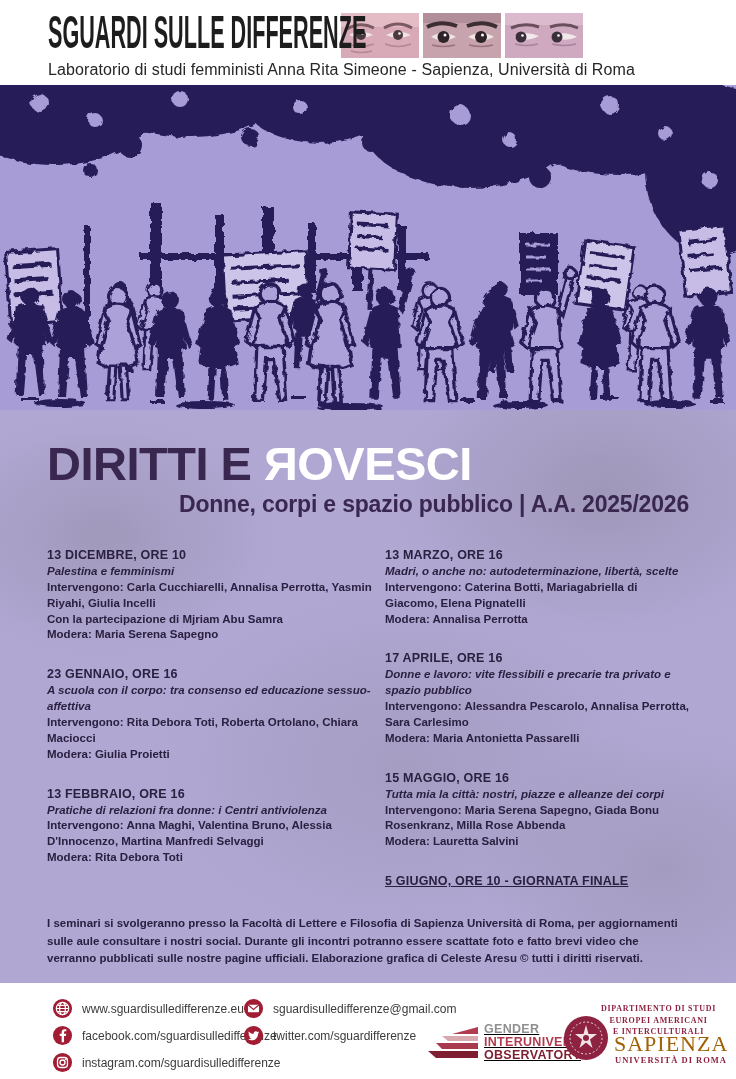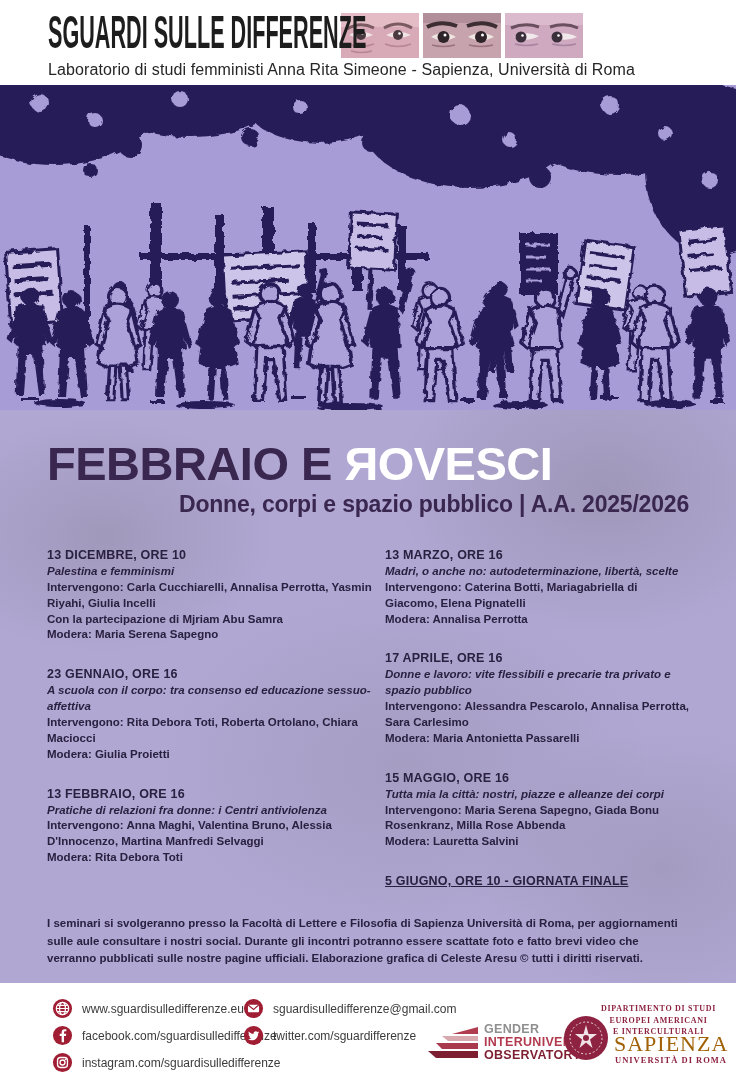--- a/index.html
+++ b/index.html
@@ -50,21 +50,21 @@
 
   
   .footer { position:relative; height:120px; background:#ffffff; }
   .link-row { position:absolute; display:flex; align-items:center; gap:9px; font-size:12px; color:#3b3b3b; }
   .link-icon { width:21px; height:21px; flex:0 0 auto; }
   .lr1 { left:52px; top:15px; }  .lr2 { left:52px; top:42px; }  .lr3 { left:52px; top:69px; }
   .lr4 { left:243px; top:15px; } .lr5 { left:243px; top:42px; }
 
   .gender-logo { position:absolute; left:428px; top:40px; display:flex; align-items:center; gap:6px; }
   .gender-mark { width:50px; height:32px; }
-  .gender-text { line-height:1.05; font-weight:bold; font-size:12.5px; letter-spacing:0.3px; }
+  .gender-text { line-height:1.05; font-weight:bold; font-size:12.5px; letter-spacing:0.3px;text-decoration:underline; }
   .g1 { color:#8f8f8f; } .g2 { color:#b23a4e; } .g3 { color:#7e1f31; }
 
   .sap-dept { position:absolute; left:601px; top:20px; font-family:"Liberation Serif", serif;
               font-size:8px; font-weight:bold; letter-spacing:0.7px; line-height:1.45;
               color:#8e2341; text-transform:uppercase;text-align:center; }
   .sap-emblem { position:absolute; left:563px; top:32px; width:46px; height:46px; }
   .sap-name { position:absolute; left:614px; top:48px; font-family:"Liberation Serif", serif;
               font-size:22px; color:#a16207; letter-spacing:1px; }
   .sap-sub { position:absolute; left:615px; top:72px; font-family:"Liberation Serif", serif;
              font-size:8.5px; font-weight:bold; letter-spacing:1px; color:#8e2341; text-transform:uppercase; }
@@ -305,21 +305,21 @@
         <rect x="290" y="310" width="16" height="3"></rect>
           <rect x="460" y="314" width="15" height="3"></rect>
         <rect x="600" y="311" width="18" height="3"></rect>
           <rect x="710" y="315" width="14" height="3"></rect>
       </g>
     </g>
   </svg>
 
   <div class="purple">
     <div class="headline">
-      <h1><span>FEBBRAIO E </span><span class="light">ЯOVESCI</span></h1>
+      <h1><span>DIRITTI E </span><span class="light">ЯOVESCI</span></h1>
       <h2>Donne, corpi e spazio pubblico | A.A. 2025/2026</h2>
     </div>
 
     <div class="events">
       <div class="col">
         <div>
             <div class="event">
               <div class="ev-date">13 DICEMBRE, ORE 10</div>
               <div class="ev-title">Palestina e femminismi</div>
               <div class="ev-line">Intervengono: Carla Cucchiarelli, Annalisa Perrotta, Yasmin Riyahi, Giulia Incelli</div>

